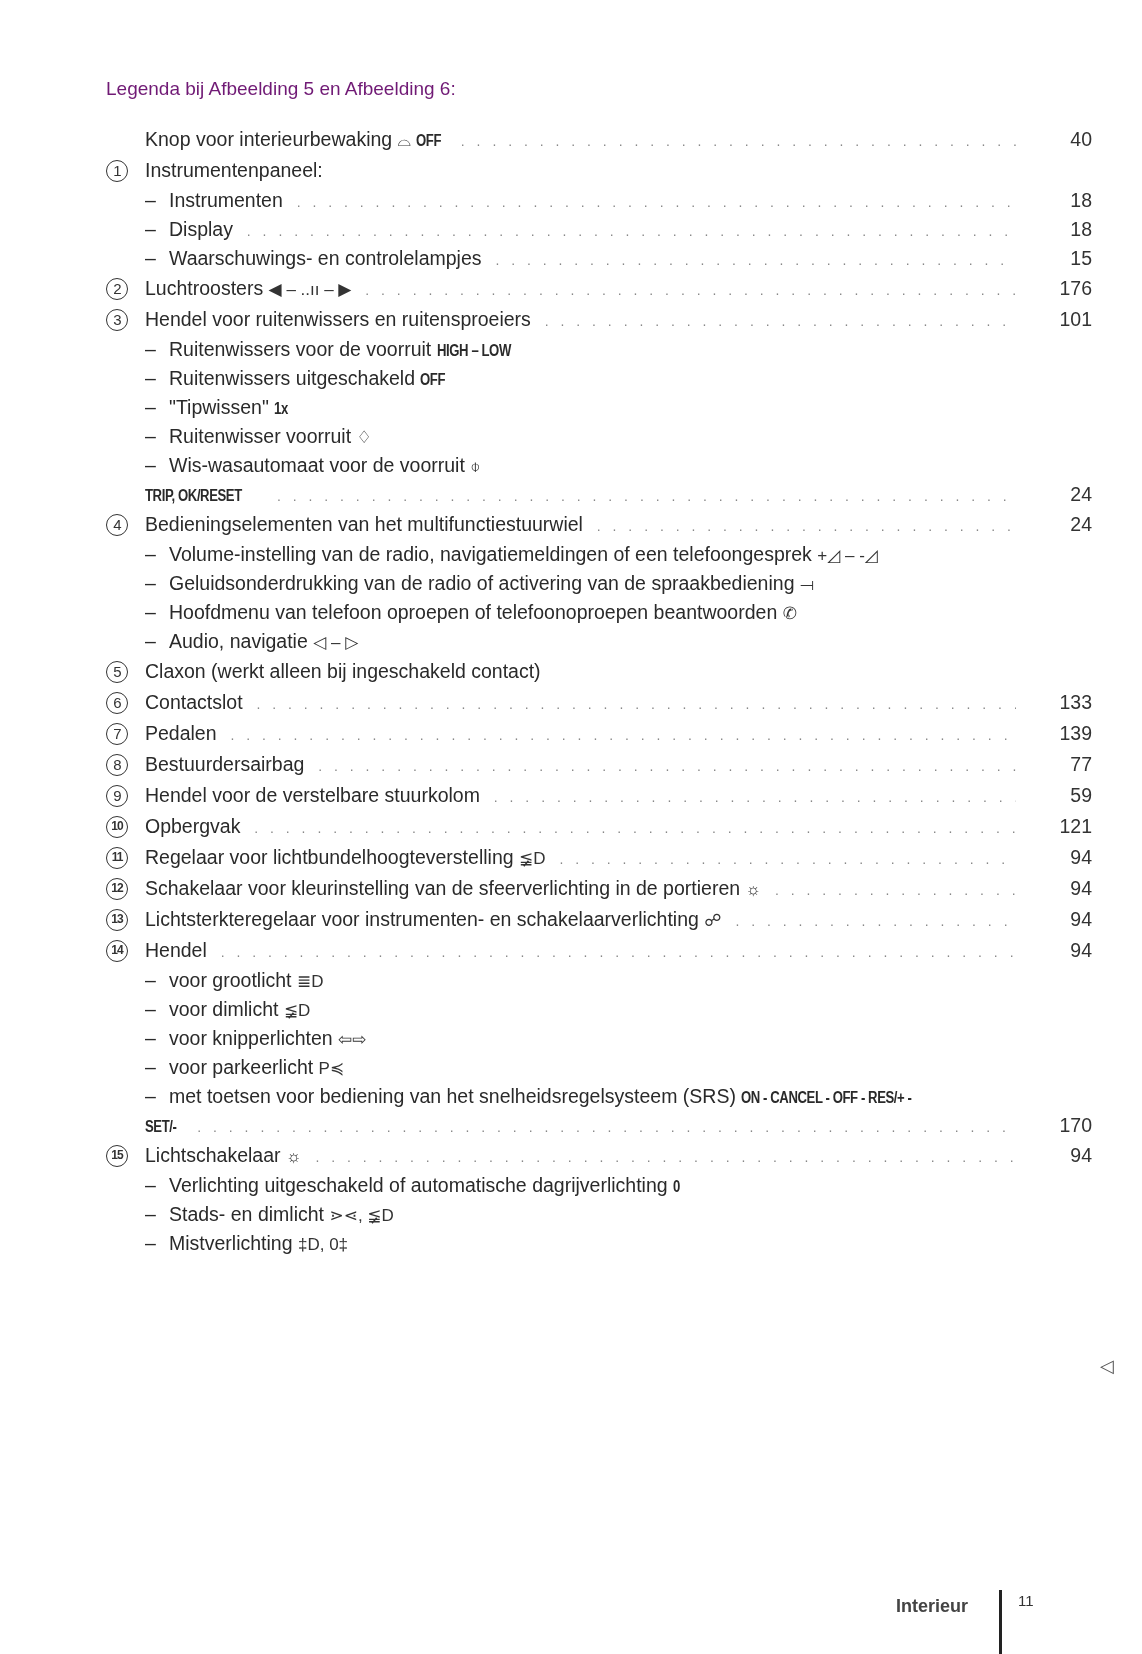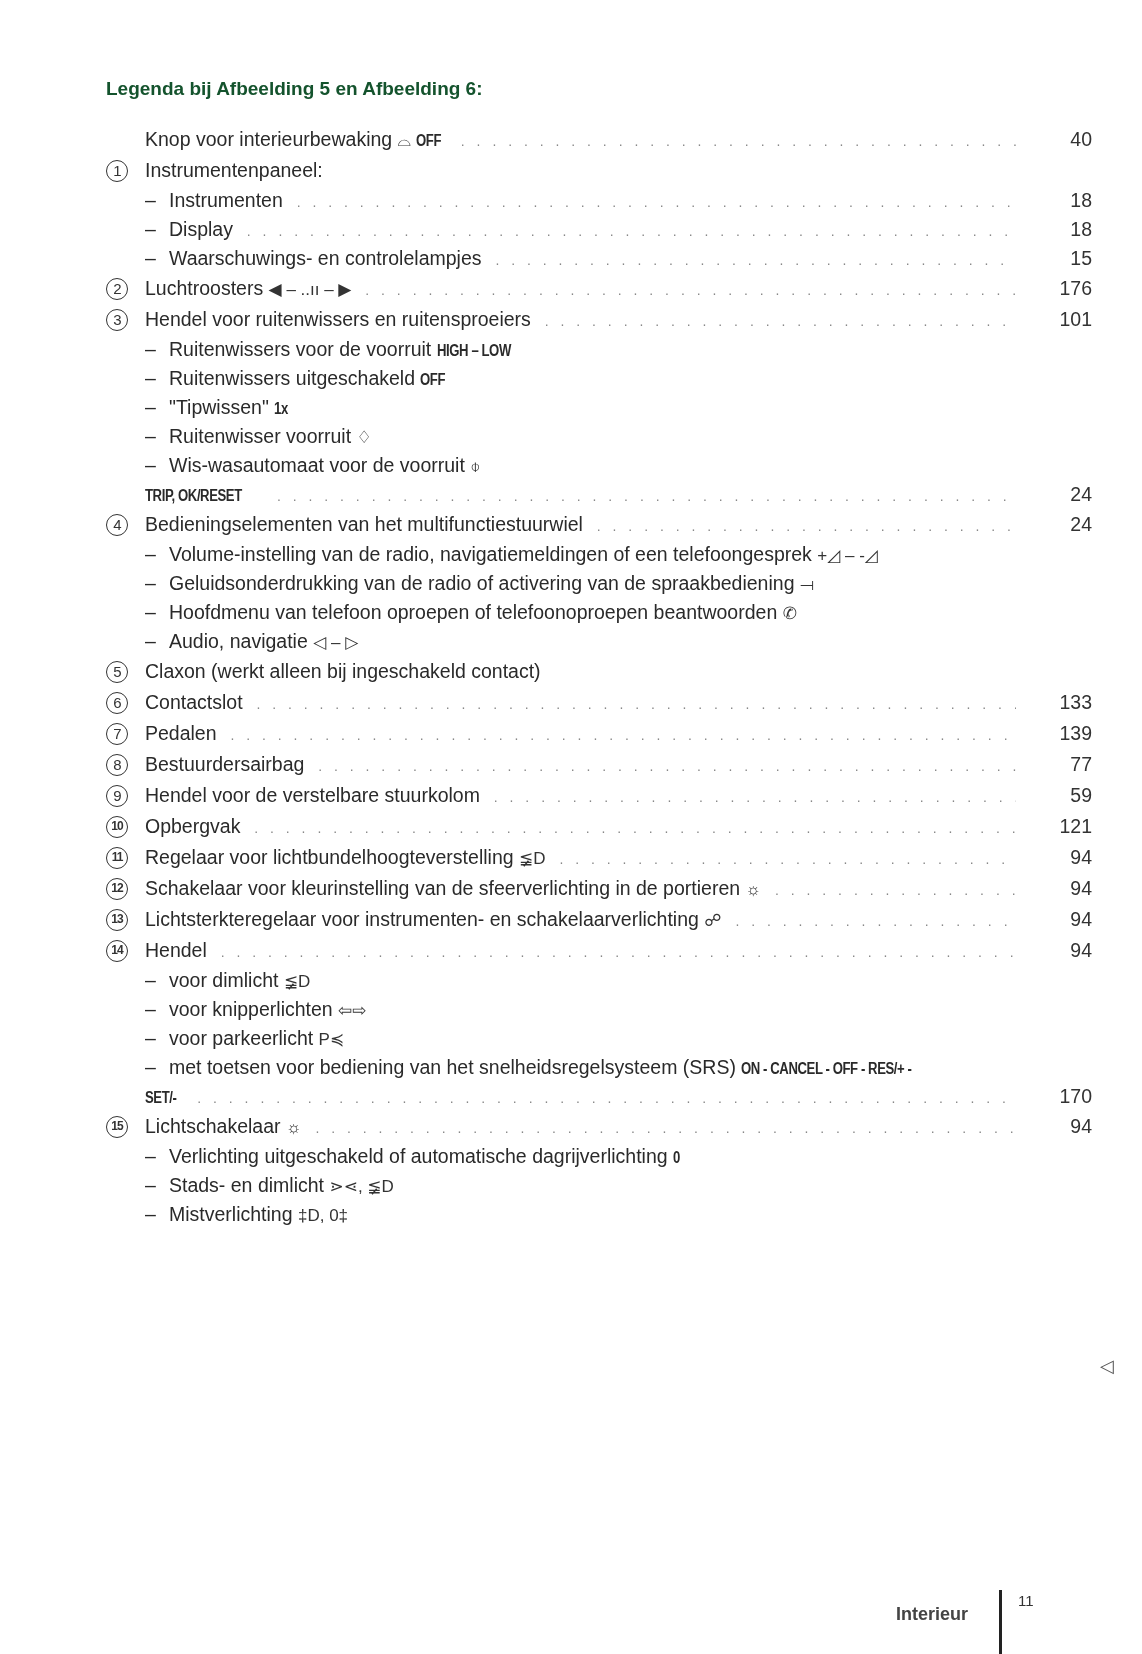--- a/index.html
+++ b/index.html
@@ -1,21 +1,21 @@
 <!DOCTYPE html>
 <html><head>
 <meta charset="utf-8">
 <style>
   html, body { margin: 0; padding: 0; background: #ffffff; }
   body {
     width: 1142px; height: 1654px; position: relative; overflow: hidden;
     font-family: "Liberation Sans", sans-serif; color: #2a2a2a;
   }
   .intro {
-    position: absolute; left: 106px; top: 78px; font-size: 19px; color: #14532d; font-weight: bold;
+    position: absolute; left: 106px; top: 78px; font-size: 19px; color: #701a75;
   }
   .legend {
     position: absolute; left: 106px; top: 124px; width: 990px;
   }
   .row {
     position: relative; height: 29px; line-height: 29px; font-size: 19.5px;
     white-space: nowrap;
   }
   .row.main { height: 31px; line-height: 31px; }
   .row.cont { height: 29px; }
@@ -35,21 +35,21 @@
     position: absolute; right: 4px; top: 0; text-align: right; width: 60px;
     color: #333;
   }
   .sym { font-size: 17px; color: #333; }
   .cond { font-family: "Liberation Sans", sans-serif; font-weight: bold; font-size: 16px;
           letter-spacing: -0.5px; transform: scaleX(0.82); display: inline-block; transform-origin: left center; }
   .end-marker {
     position: absolute; left: 1100px; top: 1355px; font-size: 18px; color: #555;
   }
   .footer-section {
-    position: absolute; left: 896px; top: 1596px; font-size: 18px; font-weight: bold; color: #444; margin-top: 8px;
+    position: absolute; left: 896px; top: 1596px; font-size: 18px; font-weight: bold; color: #444;
   }
   .footer-rule {
     position: absolute; left: 999px; top: 1590px; width: 3px; height: 64px; background: #222;
   }
   .footer-page {
     position: absolute; left: 1018px; top: 1592px; font-size: 15px; color: #333;
   }
 </style>
 </head>
 <body>
@@ -166,20 +166,23 @@
       <span class="num small">13</span>
       <span class="text"><span>Lichtsterkteregelaar voor instrumenten- en schakelaarverlichting</span> <span class="sym">☍</span><span class="leader"> . . .  . .  . . .   . . .  . .  . . . . .  . . .  . .  . . .  . . . . .  . . .  . . . . . . . . . . . . . . . . . . . . . . . . . . . . . . . .</span></span>
       <span class="page">94</span>
     </div>
     <div class="row main">
       <span class="num small">14</span>
       <span class="text"><span>Hendel</span><span class="leader"> . . .  . .  . . .   . . .  . .  . . . . .  . . .  . .  . . .  . . . . .  . . .  . . . . . . . . . . . . . . . . . . . . . . . . . . . . . . . .</span></span>
       <span class="page">94</span>
     </div>
     <div class="row sub">
+      <span class="text"><span class="dash">–</span><span>voor grootlicht</span> <span class="sym">≣D</span></span>
+    </div>
+    <div class="row sub">
       <span class="text"><span class="dash">–</span><span>voor dimlicht</span> <span class="sym">≨D</span></span>
     </div>
     <div class="row sub">
       <span class="text"><span class="dash">–</span><span>voor knipperlichten</span> <span class="sym">⇦⇨</span></span>
     </div>
     <div class="row sub">
       <span class="text"><span class="dash">–</span><span>voor parkeerlicht</span> <span class="sym">P≼</span></span>
     </div>
     <div class="row sub">
       <span class="text"><span class="dash">–</span><span>met toetsen voor bediening van het snelheidsregelsysteem (SRS)</span> <span class="cond">ON - CANCEL - OFF - RES/+ -</span></span>

